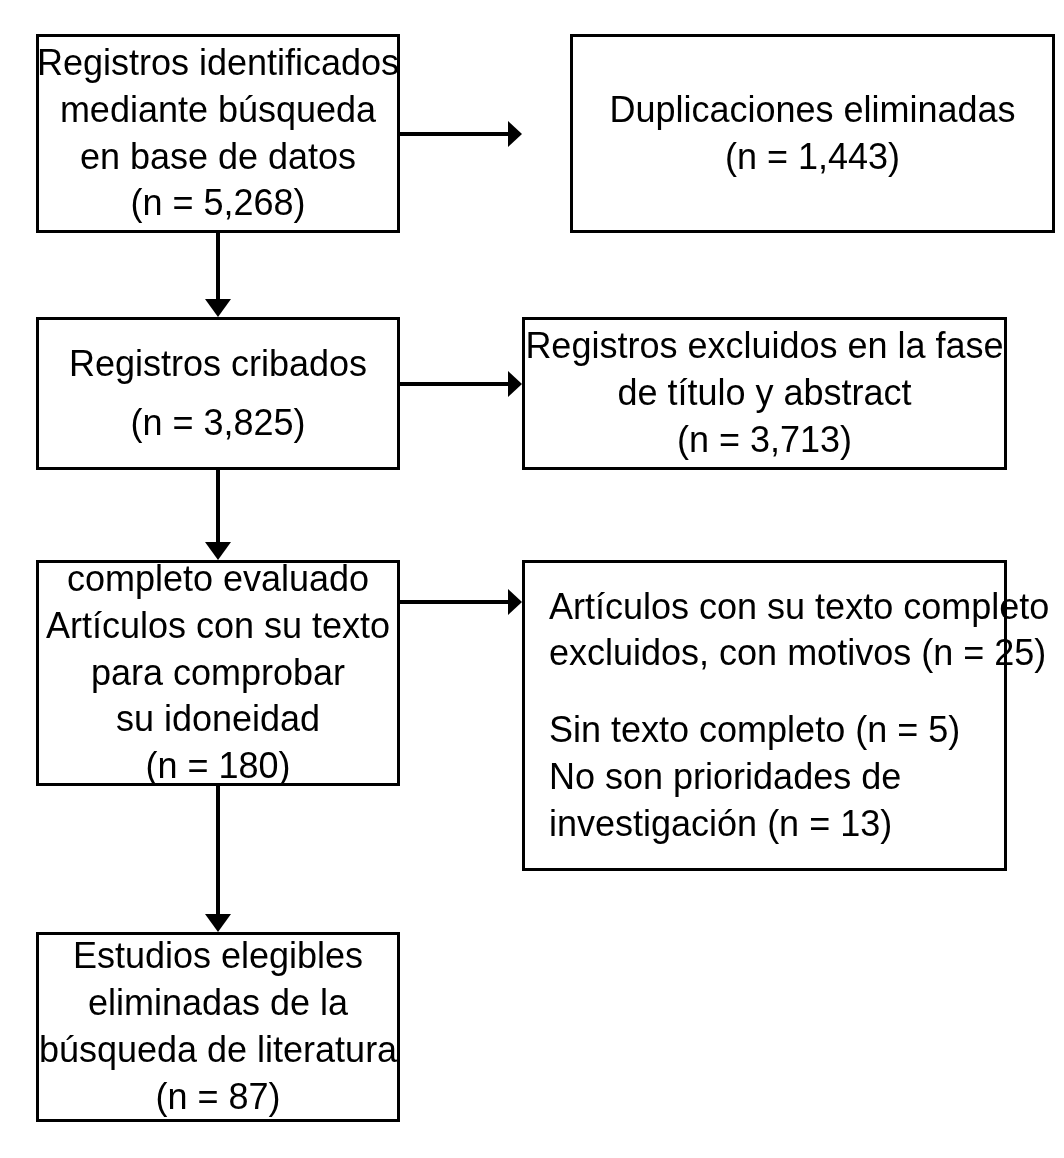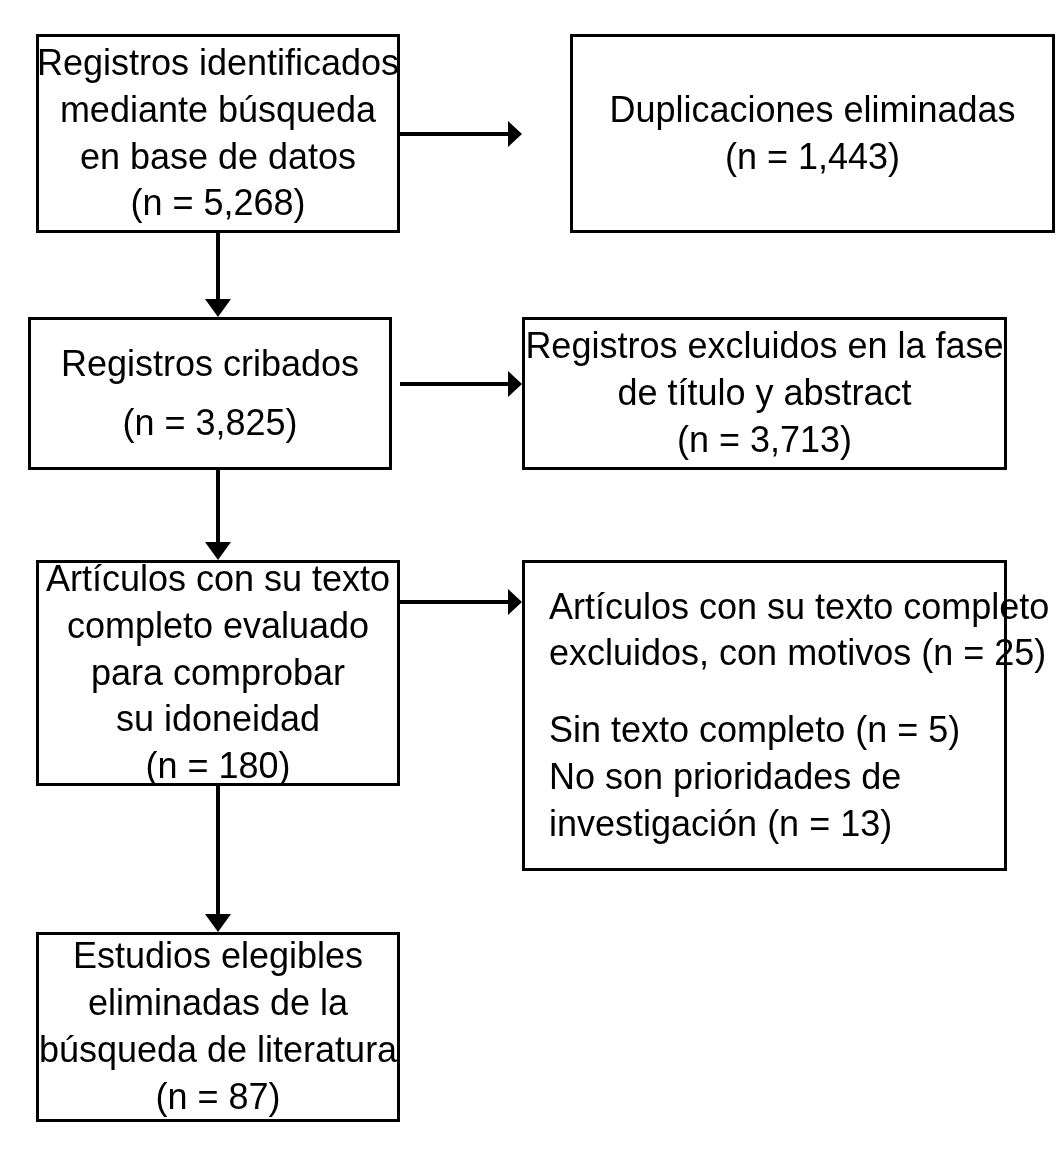--- a/index.html
+++ b/index.html
@@ -53,21 +53,21 @@
     display: block;
     white-space: pre;
   }
   .spacer {
     display: block;
     height: 30px;
   }
   
   #node-identified   { left: 36px;  top: 34px;  width: 364px; height: 199px; }
   #node-duplicates   { left: 522px; top: 34px;  width: 485px; height: 199px; margin-left: 48px; }
-  #node-screened     { left: 28px;  top: 317px; width: 364px; height: 153px; gap: 12px; }
+  #node-screened     { left: 36px;  top: 317px; width: 364px; height: 153px; gap: 12px; }
   #node-excluded-ta  { left: 522px; top: 317px; width: 485px; height: 153px; }
   #node-fulltext     { left: 36px;  top: 560px; width: 364px; height: 226px; }
   #node-excluded-ft  { left: 522px; top: 560px; width: 485px; height: 311px; }
   #node-included     { left: 36px;  top: 932px; width: 364px; height: 190px; }
 </style>
 </head>
 <body>
 
 <div id="diagram">
 
@@ -121,22 +121,22 @@
     <span class="line">(n = 3,825)</span>
   </div>
 
   <div class="node center" id="node-excluded-ta">
     <span class="line">Registros excluidos en la fase</span>
     <span class="line">de título y abstract</span>
     <span class="line">(n = 3,713)</span>
   </div>
 
   <div class="node center" id="node-fulltext">
+    <span class="line">completo evaluado</span>
     <span class="line">Artículos con su texto</span>
-    <span class="line">completo evaluado</span>
     <span class="line">para comprobar</span>
     <span class="line">su idoneidad</span>
     <span class="line">(n = 180)</span>
   </div>
 
   <div class="node leftalign" id="node-excluded-ft">
     <span class="line">Artículos con su texto completo</span>
     <span class="line">excluidos, con motivos (n = 25)</span>
     <span class="spacer"></span>
     <span class="line">Sin texto completo (n = 5)</span>

